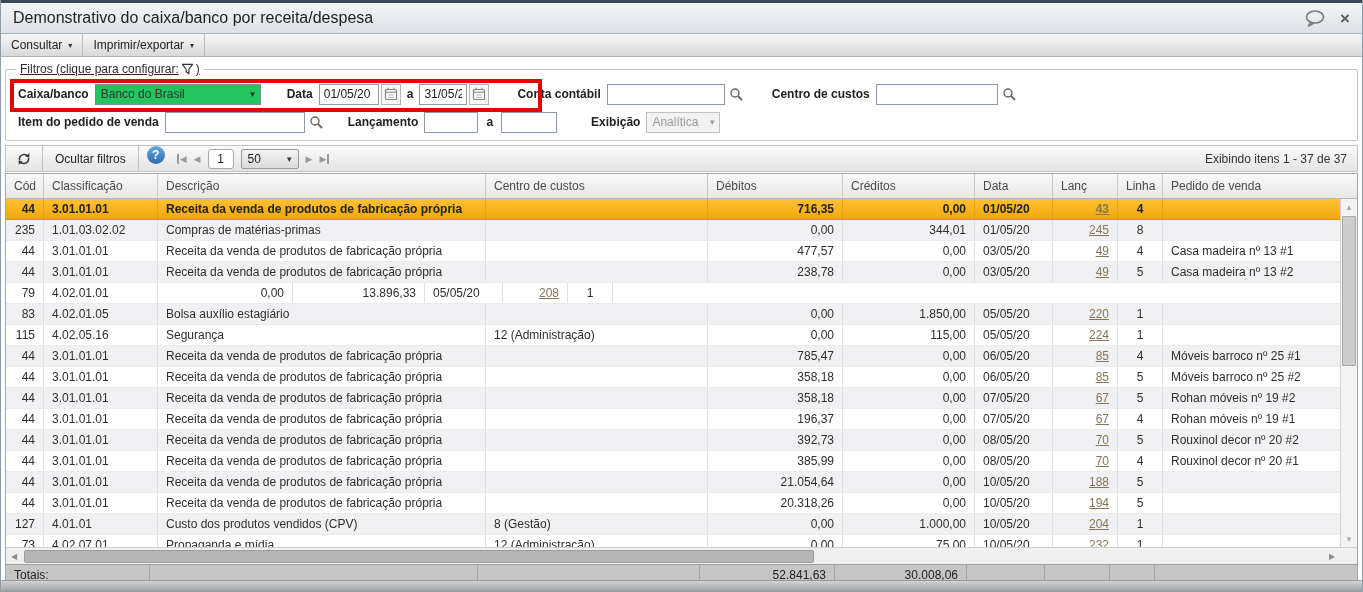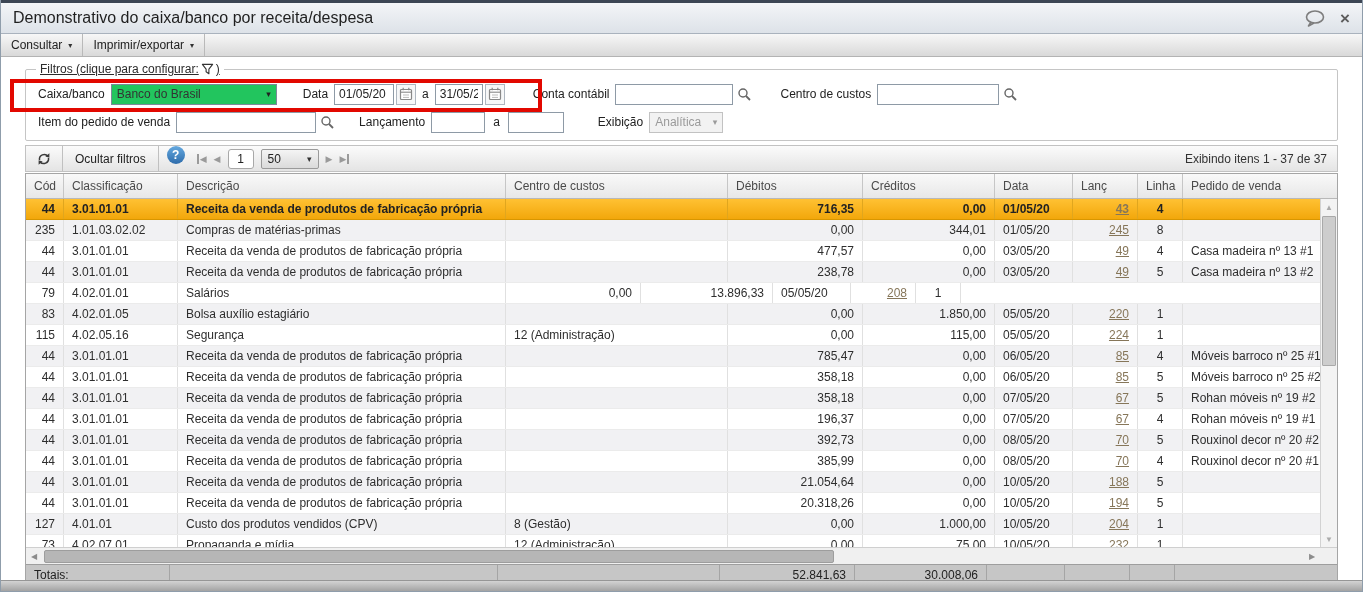--- a/index.html
+++ b/index.html
@@ -15,28 +15,28 @@
   .titlebar-icons { display:flex; align-items:center; gap:14px; }
   .icon-btn { cursor:pointer; display:flex; align-items:center; }
   .close-x { font-size:17px; font-weight:bold; color:#5c5c5c; line-height:1; }
   
   .menubar { height:23px; background:linear-gradient(#f7f7f7,#d9d9d9); border-bottom:1px solid #b3b3b3;
              display:flex; align-items:stretch; }
   .menu-item { display:flex; align-items:center; gap:6px; padding:0 10px; border-right:1px solid #b9b9b9;
                cursor:pointer; color:#222; }
   .menu-item .arr { font-size:8px; color:#333; }
   
-  .content { padding:0 24px; position:relative; }
+  .content { padding:0 4px; position:relative; }
   
   fieldset.filters { margin-top:5px; border:1px solid #c5c5c5; border-radius:2px; padding:4px 8px 6px; }
   fieldset.filters legend { padding:0 4px; margin-left:2px; color:#2b2b2b; cursor:pointer; }
   .legend-inner { text-decoration:underline; display:inline-flex; align-items:center; gap:2px; }
   .f-row { display:flex; align-items:center; height:24px; margin-top:2px; }
   .f-row + .f-row { margin-top:4px; }
-  .f-label { margin-right:6px; color:#222; white-space:nowrap; }
+  .f-label { margin-right:6px; color:#222; white-space:nowrap;font-weight:bold; }
   .f-input { height:21px; border:1px solid #8e9aa6; background:#fff; padding:0 4px; font:inherit; color:#222; }
   .sel { height:21px; border:1px solid #7c8a98; background:#22c55e; display:flex; align-items:center;
          padding:0 5px; cursor:pointer; }
   .sel .sel-val { flex:1; }
   .sel .arr { font-size:9px; color:#222; margin-left:4px; }
   .sel.disabled { background:#f2f2f2; border-color:#c2c2c2; color:#9a9a9a; cursor:default; }
   .icon-sq { width:20px; height:21px; border:1px solid #aeb6bf; background:#f6f7f8; display:flex;
              align-items:center; justify-content:center; margin-left:2px; cursor:pointer; }
   .mag { margin-left:4px; cursor:pointer; display:flex; align-items:center; }
   .gap { display:inline-block; }
@@ -321,21 +321,20 @@
               <div class="cell col-data">03/05/20</div>
               <div class="cell col-lanc right">
                 <span class="lanc-link">49</span>
               </div>
               <div class="cell col-linha center">5</div>
               <div class="cell col-pedido_venda">Casa madeira nº 13 #2</div>
             </div>
             <div class="trow">
               <div class="cell col-cod right">79</div>
               <div class="cell col-classificacao">4.02.01.01</div>
-              <div class="cell col-descricao">Salários</div>
               <div class="cell col-debitos right">0,00</div>
               <div class="cell col-creditos right">13.896,33</div>
               <div class="cell col-data">05/05/20</div>
               <div class="cell col-lanc right">
                 <span class="lanc-link">208</span>
               </div>
               <div class="cell col-linha center">1</div>
               <div class="cell col-pedido_venda"></div>
             </div>
             <div class="trow alt">

